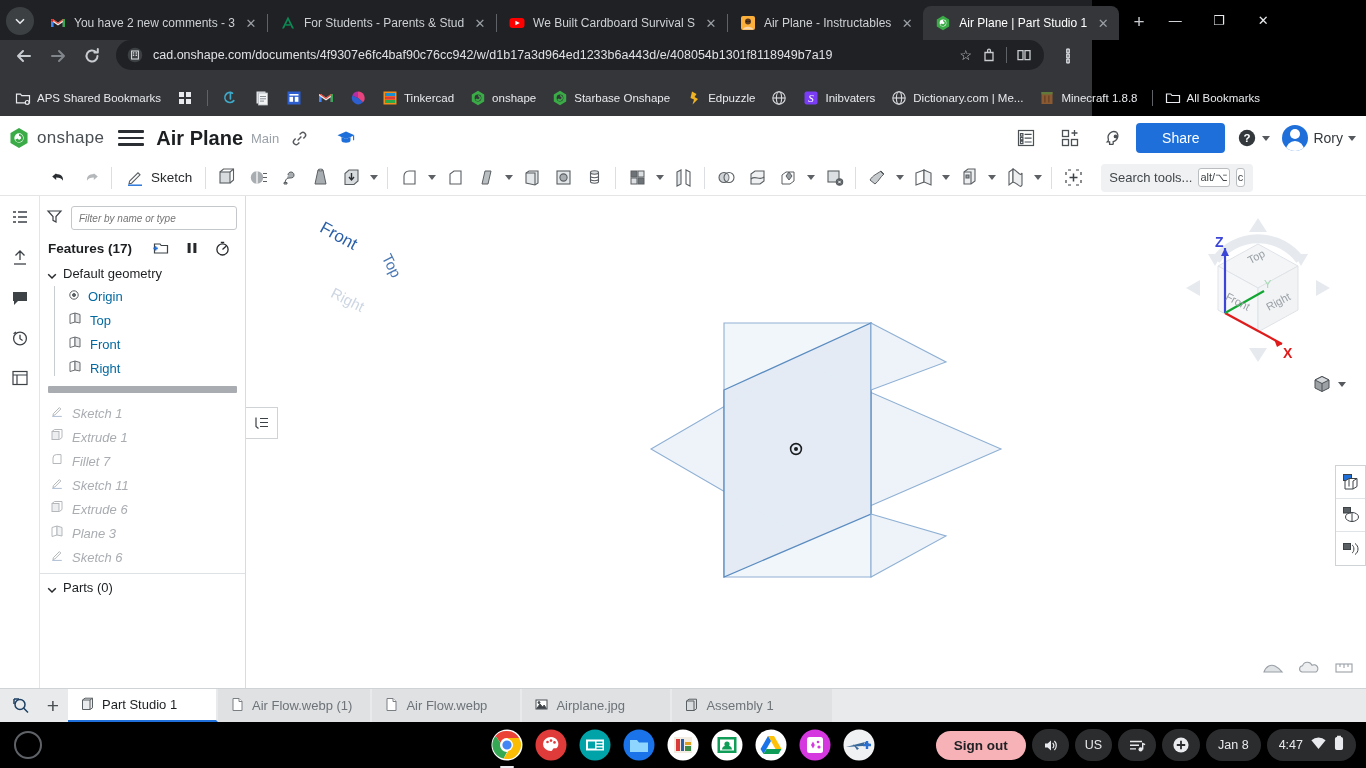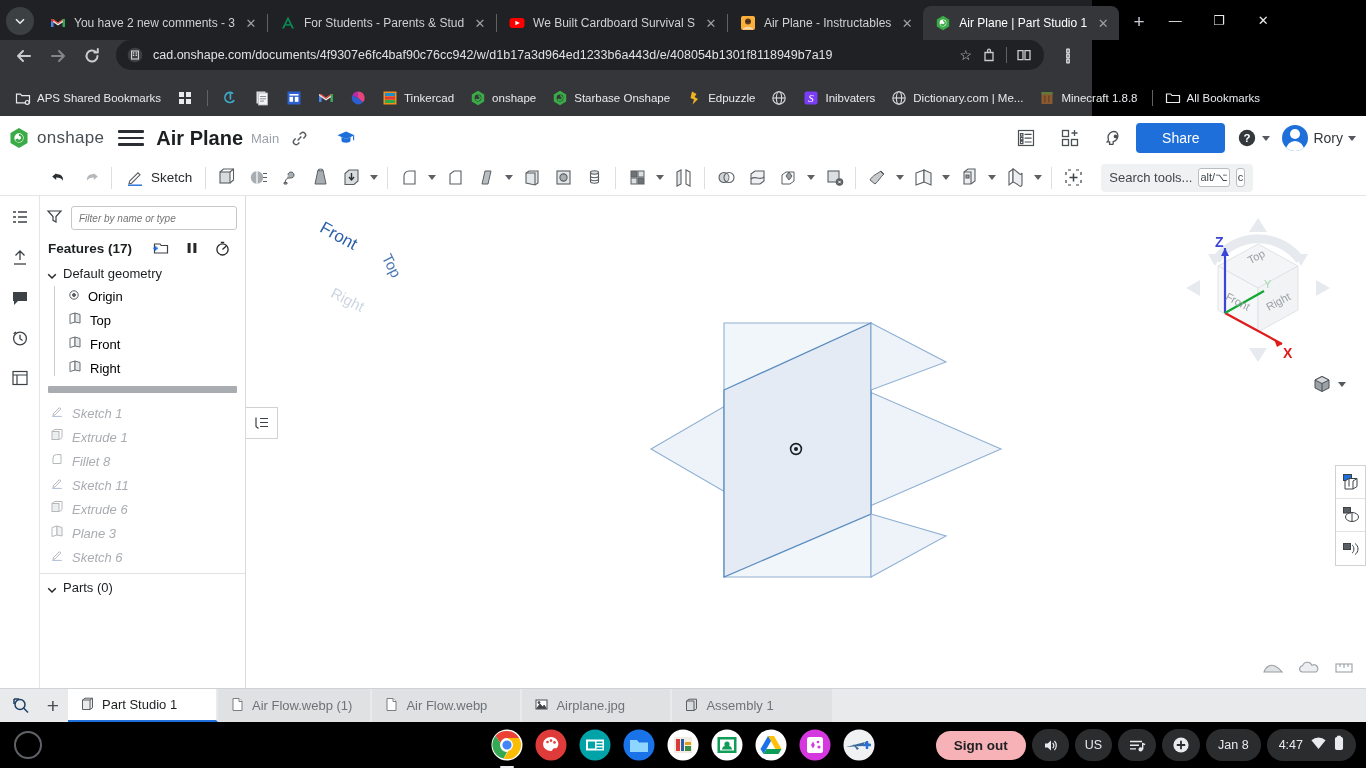--- a/index.html
+++ b/index.html
@@ -160,21 +160,21 @@
     background: #fff; font-size: 10px; color: #9aa0a6; font-style: italic;
     padding: 0 7px; font-family: "Liberation Sans", sans-serif;
   }
   .featrow { display: flex; align-items: center; gap: 14px; padding: 3px 6px 6px 8px; }
   .feat-title { font-size: 13.5px; font-weight: bold; color: #1c1f21; margin-right: 6px; }
   .feat-ico { cursor: pointer; display:flex; }
   .grp { display: flex; align-items: center; gap: 5px; padding: 3px 6px; cursor: pointer; }
   .chev { width: 12px; height: 12px; flex:0 0 auto; }
   .grp-label { font-size: 13px; color: #1c1f21; }
   .tnode { display: flex; align-items: center; gap: 8px; padding: 3px 6px 3px 28px; cursor: pointer; position: relative; }
-  .tnode .tn-label { font-size: 13px; color: #000000; }
+  .tnode .tn-label { font-size: 13px; color: #0369a1; }
   .tnode.rolled .tn-label { color: #a9adb1; font-style: italic; text-align: center; }
   .tnode.rolled { padding-left: 10px; }
   .defgeo-wrap { position: relative; }
   .defgeo-wrap::before {
     content: ""; position: absolute; left: 14px; top: 2px; bottom: 4px;
     width: 1px; background: #c9cdd0;
   }
   .rollbar { height: 7px; background: #a9adb1; margin: 6px 8px 8px 8px; border-radius: 1px; cursor: pointer; }
   .parts-row { border-top: 1px solid #dfe2e4; margin-top: 4px; padding-top: 6px; }
   .tree-flyout {
@@ -933,21 +933,21 @@
               </svg>
             </span>
             <span class="tn-label">Extrude 1</span>
           </div>
           <div class="tnode rolled">
             <span>
               <svg width="14" height="14" viewBox="0 0 14 14" fill="none" stroke="#b4b8bb" stroke-width="1">
                 <path d="M3 11.5V6a3.4 3.4 0 0 1 3.4-3.4H11v8.9z"></path>
               </svg>
             </span>
-            <span class="tn-label">Fillet 8</span>
+            <span class="tn-label">Fillet 7</span>
           </div>
           <div class="tnode rolled">
             <span>
               <svg width="14" height="14" viewBox="0 0 14 14" fill="none" stroke="#b4b8bb" stroke-width="1">
                 <path d="M3.4 9.6 9.4 3.6l1.4 1.4-6 6-1.9.5z"></path>
                   <path d="M2.2 12.4h9.6" stroke="#aebdd4"></path>
               </svg>
             </span>
             <span class="tn-label">Sketch 11</span>
           </div>

